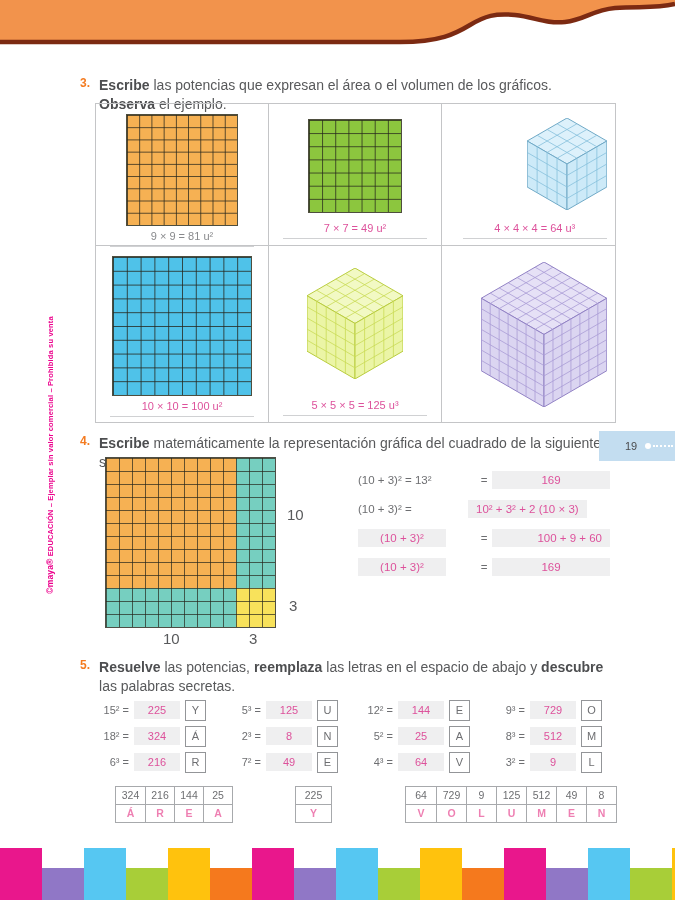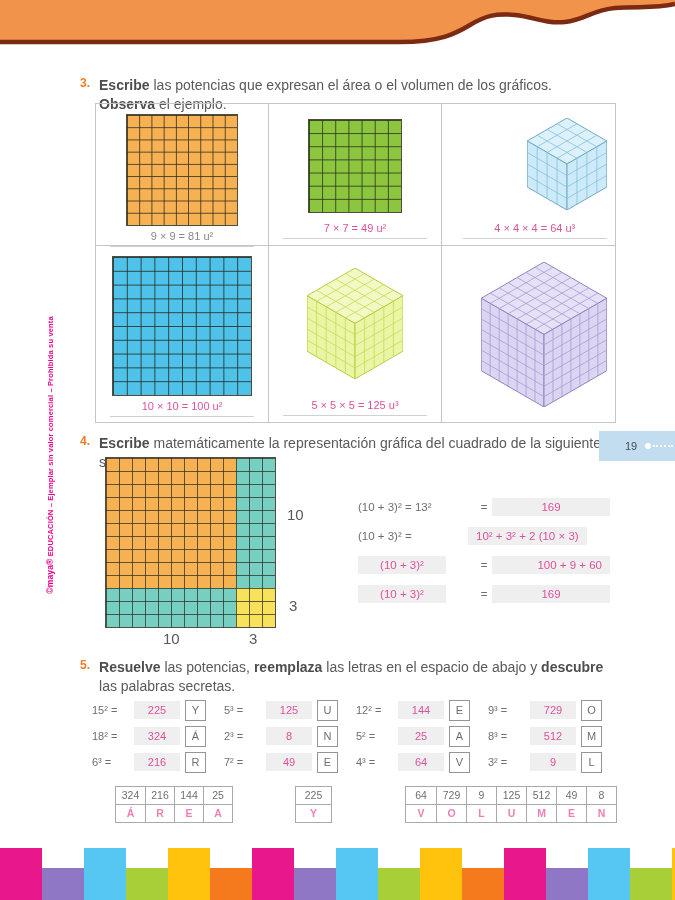--- a/index.html
+++ b/index.html
@@ -42,41 +42,41 @@
   .sumsq{position:absolute;left:105px;top:457px;width:169px;height:169px;border:1px solid #4E4E45;box-sizing:content-box;}
   .reg{position:absolute;background-image:linear-gradient(to right,rgba(38,38,28,.7) 1px,transparent 1px),
                                           linear-gradient(to bottom,rgba(38,38,28,.7) 1px,transparent 1px);
        background-size:13px 13px;}
   .reg-o {left:0;top:0;width:130px;height:130px;background-color:#F6B153;}
   .reg-tr{left:130px;top:0;width:39px;height:130px;background-color:#76CFC0;}
   .reg-tb{left:0;top:130px;width:130px;height:39px;background-color:#76CFC0;}
   .reg-y {left:130px;top:130px;width:39px;height:39px;background-color:#F8E25B;}
   .lbl{position:absolute;font-size:15px;color:#58595B;}
 
-  .equations{position:absolute;left:358px;top:497px;display:flex;flex-direction:column;gap:9px;}
+  .equations{position:absolute;left:358px;top:470px;display:flex;flex-direction:column;gap:9px;}
   .eqrow{display:grid;grid-template-columns:118px 16px auto;align-items:center;height:20px;font-size:11.5px;}
   .plain{color:#6D6E71;}
   .eqs{color:#6D6E71;text-align:center;}
   .abox{background:#EFEFF0;color:#DD519B;text-align:center;padding:3px 8px;min-width:70px;box-sizing:border-box;}
   .abox.left{justify-self:start;min-width:88px;}
   .abox.w84{min-width:84px;}
   .abox.w118{min-width:118px;text-align:right;}
   .eqrow .span23{grid-column:2/4;justify-self:start;margin-left:-8px;}
 
   .page-badge{position:absolute;right:0;top:431px;width:76px;height:30px;background:#C3DDF0;
               display:flex;align-items:center;}
   .page-badge .num{margin-left:26px;color:#4A4B4D;font-size:11px;}
   .page-badge .dot{width:6px;height:6px;border-radius:50%;background:#fff;margin-left:8px;}
   .page-badge .dots{flex:1;border-bottom:2px dotted #fff;height:0;margin:0 2px;}
 
   
   .powers{position:absolute;left:92px;top:700px;width:528px;display:grid;
           grid-template-columns:1fr 1fr 1fr 1fr;row-gap:6px;}
   .pitem{display:flex;align-items:center;gap:5px;height:20px;}
-  .pexpr{width:37px;text-align:left;color:#6D6E71;font-size:11px;}
+  .pexpr{width:37px;text-align:right;color:#6D6E71;font-size:11px;}
   .pval{width:46px;height:18px;background:#EFEFF0;color:#DD519B;font-size:11px;
         display:flex;align-items:center;justify-content:center;}
   .plet{width:19px;height:19px;border:1px solid #939598;color:#6D6E71;font-size:11px;background:#fff;
         display:flex;align-items:center;justify-content:center;}
 
   .anstables{position:absolute;left:95px;top:786px;width:520px;height:36px;}
   .anst{position:absolute;top:0;display:grid;border:1px solid #A7A9AC;}
   .anst-a{left:20px;grid-template-columns:repeat(4,29px);}
   .anst-b{left:200px;grid-template-columns:repeat(1,35px);}
   .anst-c{left:310px;grid-template-columns:repeat(7,30px);}

